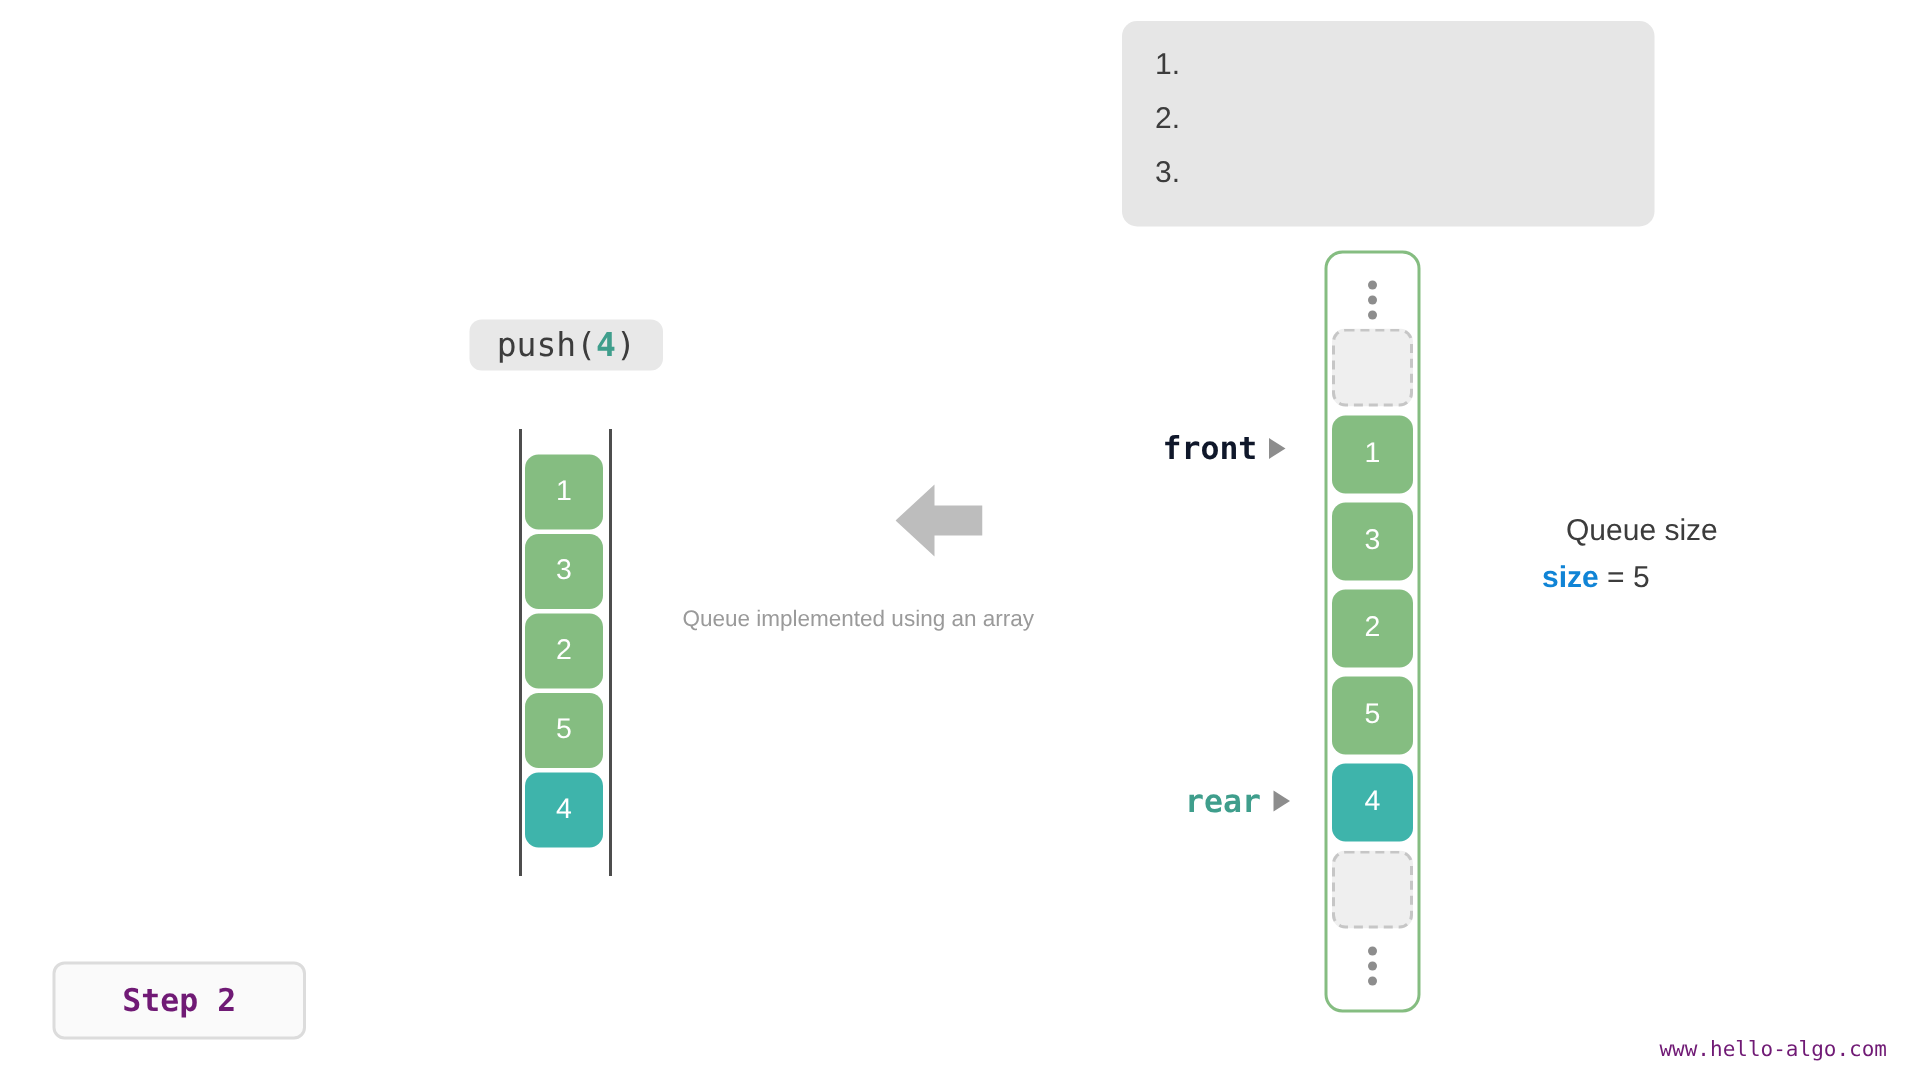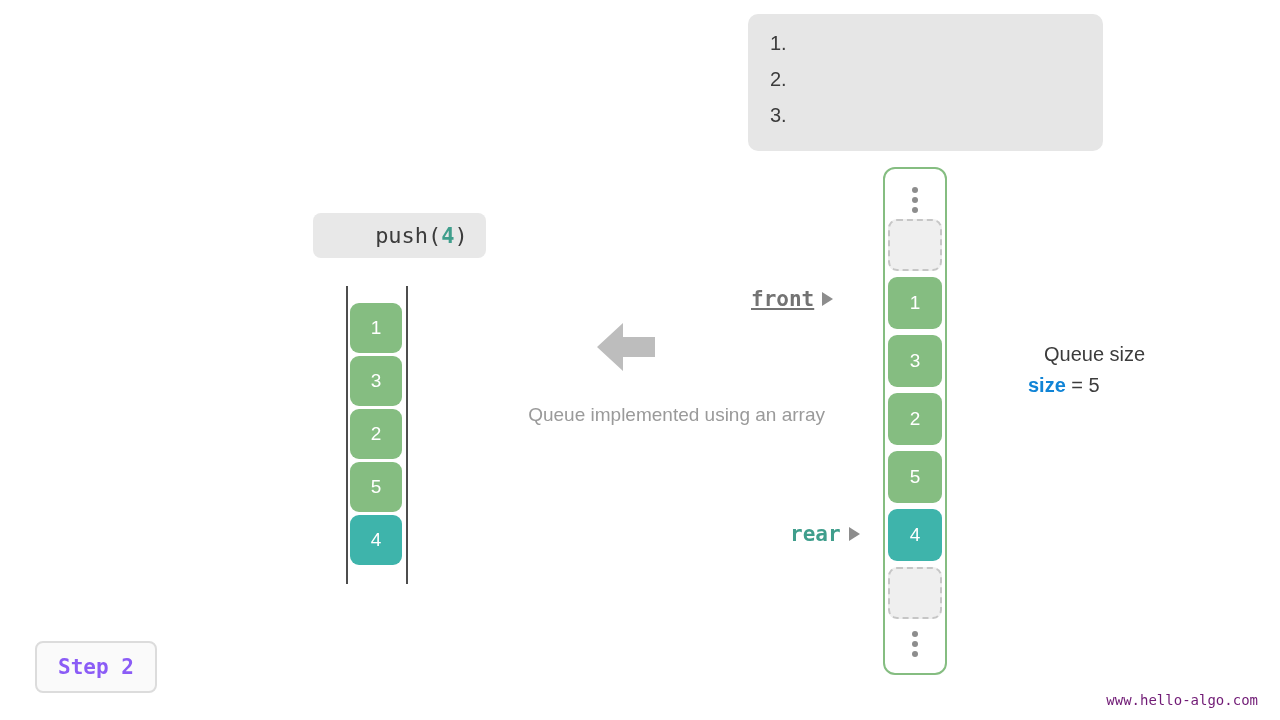--- a/index.html
+++ b/index.html
@@ -57,30 +57,29 @@
     color: #1084d6;
     font-size: 19px;
   }
 
   
   .push-label {
     position: absolute;
     left: 313px;
     top: 213px;
     width: 129px;
-    height: 45px;
+    height: 34px;
     background: #e8e8e8;
     border-radius: 8px;
     display: flex;
     align-items: center;
     justify-content: center;
     font-family: "DejaVu Sans Mono", monospace;
     font-size: 22px;
     color: #3c3c3c;
-    padding-left: 44px;
   }
   .push-label .arg { color: #3f9e8c; font-weight: bold; }
 
   
   .left-stack {
     position: absolute;
     left: 346px;
     top: 286px;
     width: 62px;
     height: 298px;
@@ -126,22 +125,22 @@
     left: 597px;
     top: 322px;
     width: 58px;
     height: 50px;
   }
   .caption {
     position: absolute;
     left: 455px;
     top: 404px;
     width: 370px;
-    text-align: right;
-    font-size: 19px;
+    text-align: left;
+    font-size: 15px;
     color: #9a9a9a;
   }
 
   
   .right-array {
     position: absolute;
     left: 883px;
     top: 167px;
     width: 64px;
     height: 508px;
@@ -184,21 +183,21 @@
     font-family: "DejaVu Sans Mono", monospace;
     font-weight: bold;
     font-size: 21px;
   }
   .pointer .arrowhead {
     width: 0; height: 0;
     border-top: 7px solid transparent;
     border-bottom: 7px solid transparent;
     border-left: 11px solid #8d8d8d;
   }
-  .pointer-front { left: 751px; top: 287px; color: #737373; text-decoration: underline; }
+  .pointer-front { left: 775px; top: 287px; color: #0f172a; }
   .pointer-rear  { left: 790px; top: 522px; color: #3f9e8c; }
 
   
   .size-block {
     position: absolute;
     left: 1028px;
     top: 343px;
   }
   .size-title {
     font-size: 20px;
@@ -212,32 +211,32 @@
     color: #3c3c3c;
     white-space: pre;
   }
   .size-expr .var { color: #1084d6; font-weight: bold; }
 
   
   .step-badge {
     position: absolute;
     left: 35px;
     top: 641px;
-    width: 122px;
+    width: 169px;
     height: 52px;
     border: 2px solid #dcdcdc;
     border-radius: 8px;
     background: #fafafa;
     display: flex;
     align-items: center;
     justify-content: center;
     font-family: "DejaVu Sans Mono", monospace;
     font-weight: bold;
     font-size: 21px;
-    color: #8b5cf6;
+    color: #701a75;
     box-sizing: border-box;
   }
 
   
   .watermark {
     position: absolute;
     right: 22px;
     bottom: 12px;
     font-family: "DejaVu Sans Mono", monospace;
     font-size: 14px;

